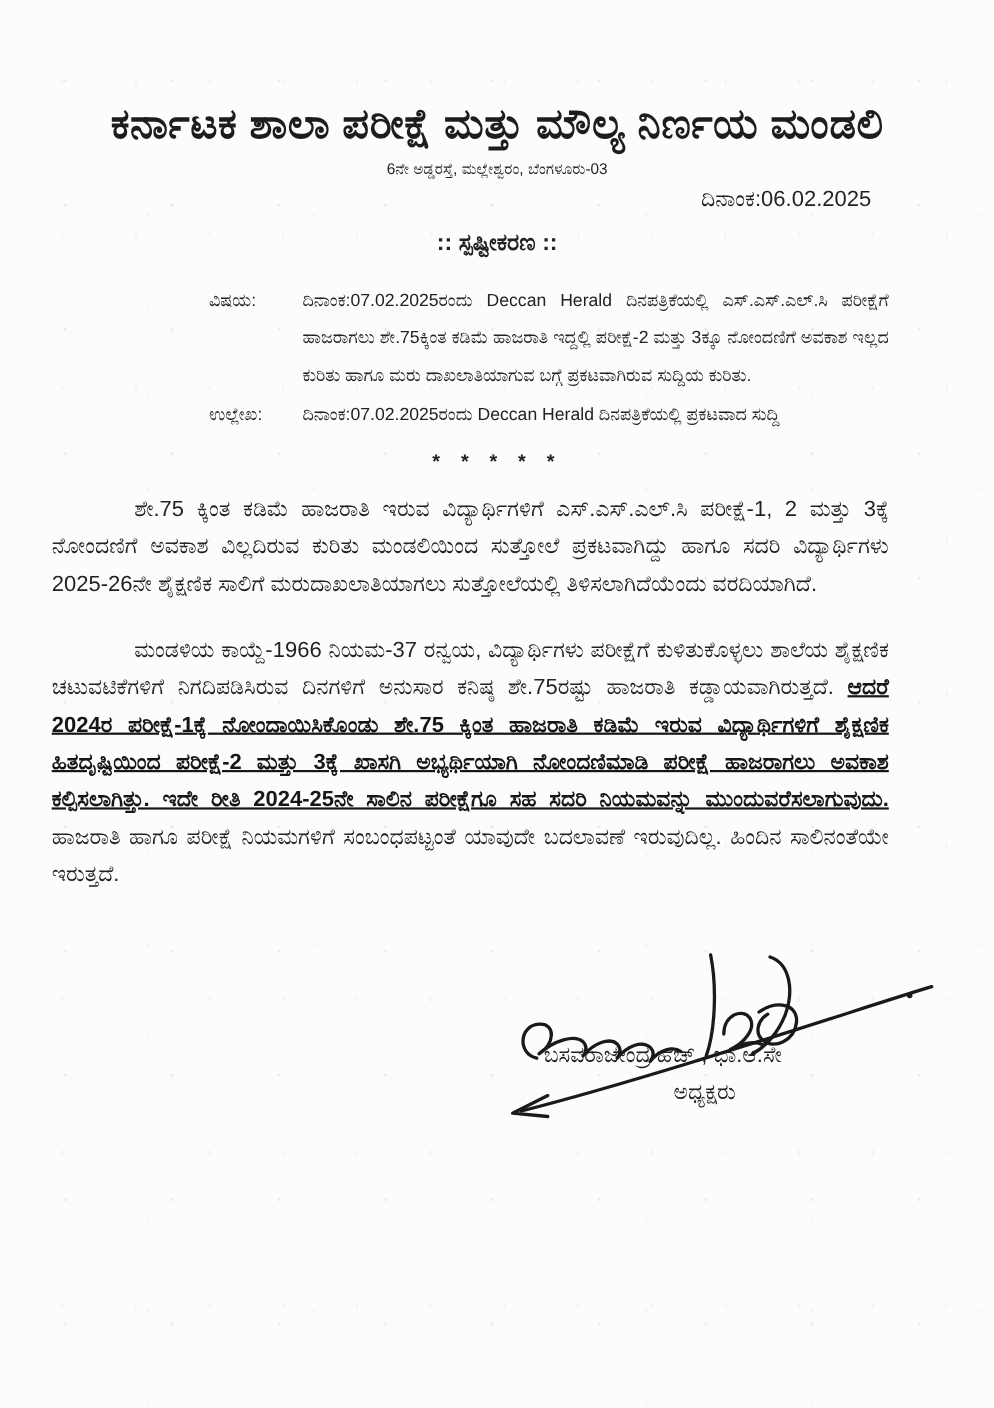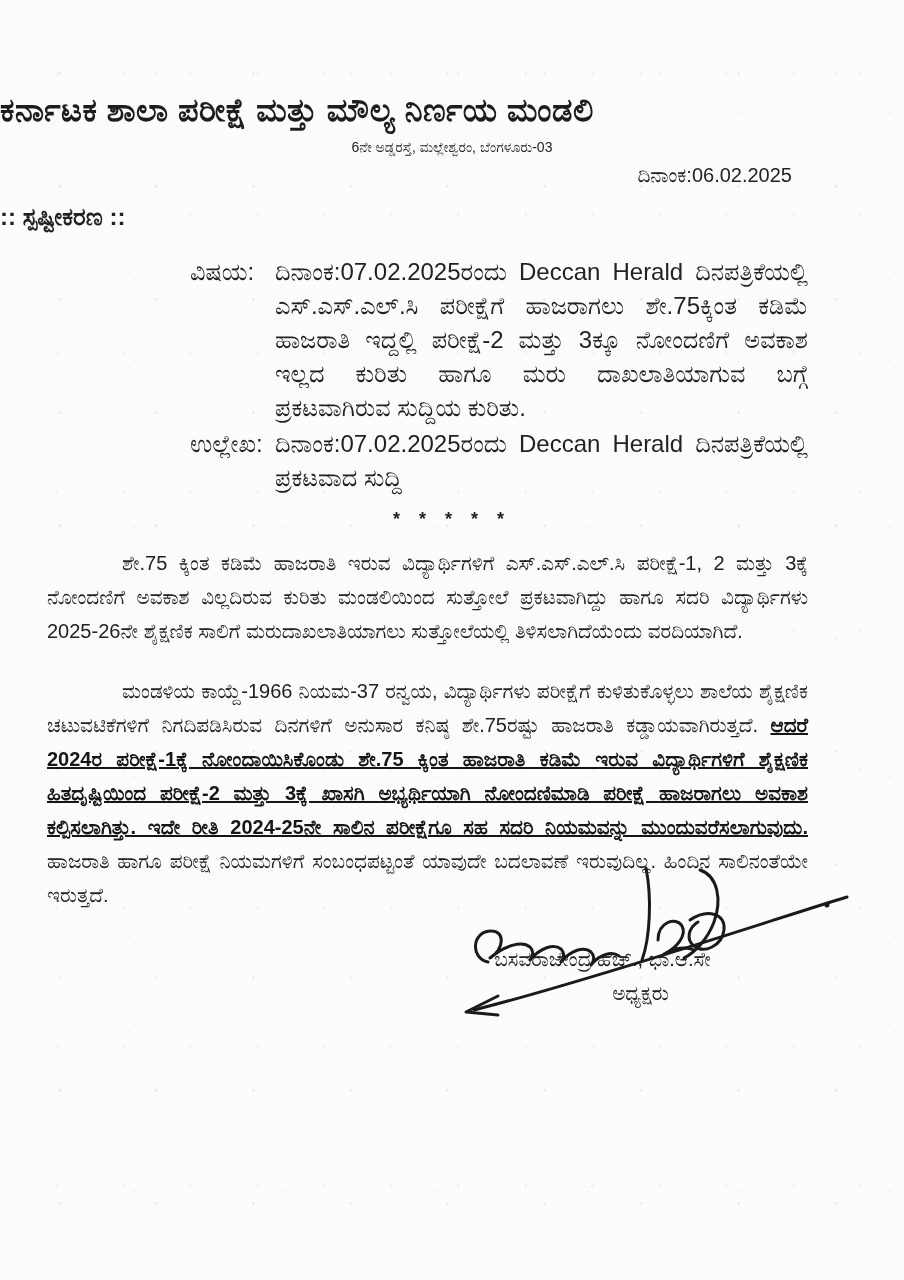--- a/index.html
+++ b/index.html
@@ -15,45 +15,46 @@
       radial-gradient(rgba(70,70,70,.05) 1px, transparent 1.3px);
     background-size:97px 113px, 151px 83px, 67px 139px;
     background-position:11px 17px, 59px 71px, 23px 5px;
     color:#222;
     font-family:"Liberation Sans", sans-serif;
     overflow:hidden;
   }
   .org-name{
     margin:0;
     padding-top:92px;
-    font-size:32px;
+    text-align:center;
+    font-size:38px;
     font-weight:bold;
     color:#1d1d1d;
     letter-spacing:.5px;
   }
   .org-address{
     margin-top:10px;
     text-align:center;
     font-size:14px;
   }
   .letter-date{
     margin-top:8px;
     text-align:right;
     padding-right:112px;
     font-size:20px;
   }
   .doc-heading{
     margin-top:16px;
-    text-align:left;
-    font-size:24px;
+    text-align:center;
+    font-size:21px;
     font-weight:bold;
   }
   .refblock{
     margin:24px 96px 0 190px;
-    font-size:24px;
+    font-size:16px;
     line-height:34px;
   }
   .ref-row{display:flex;}
   .ref-row + .ref-row{margin-top:2px;justify-content:flex-end;}
   .ref-label{flex:none;width:85px;}
   .ref-text{flex:1;text-align:justify;}
   .stars{
     margin-top:14px;
     text-align:center;
     font-size:18px;

